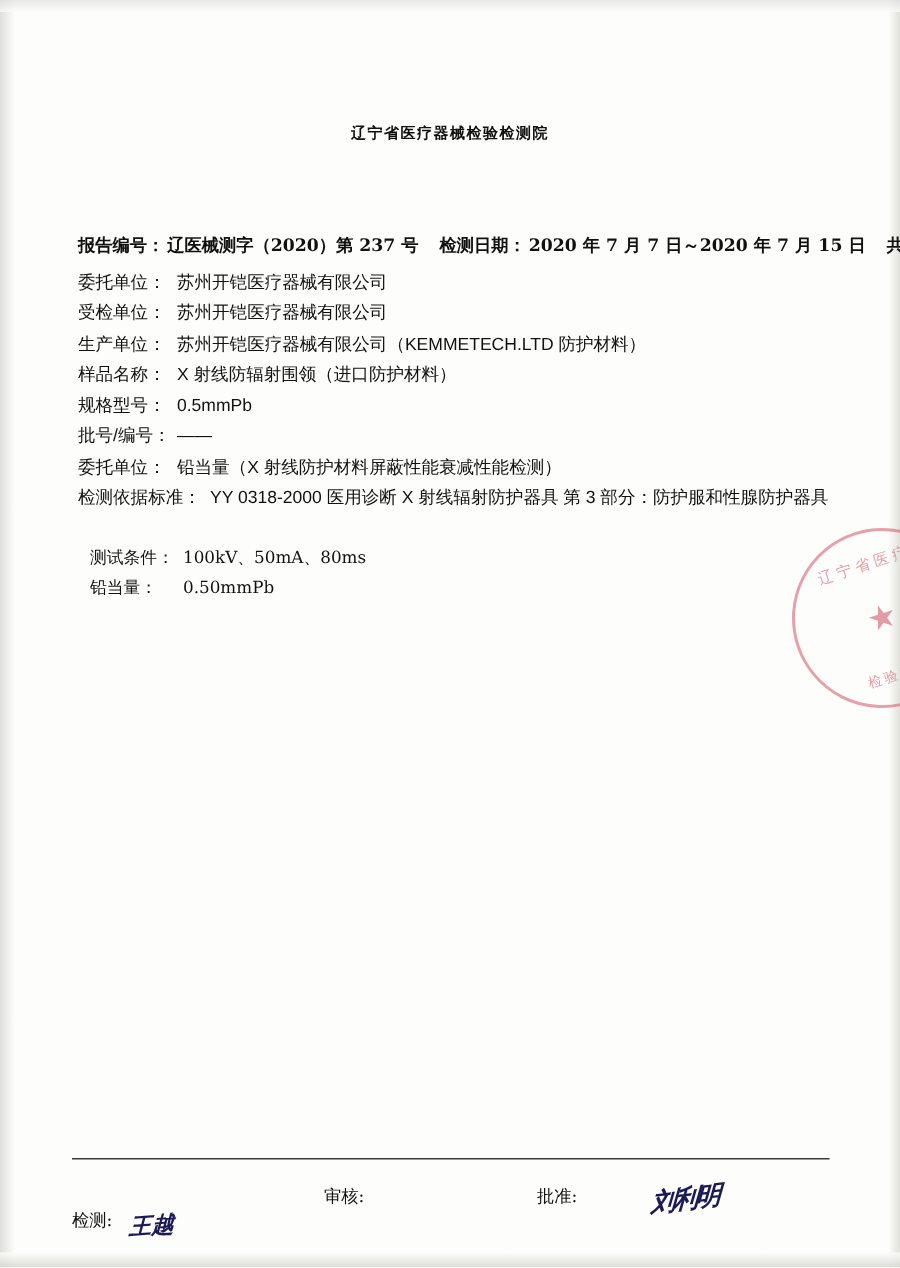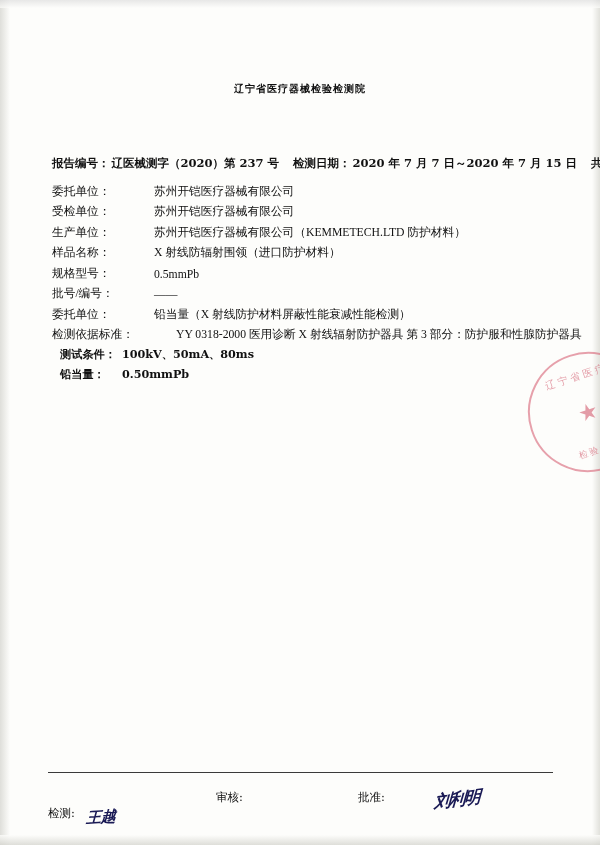--- a/index.html
+++ b/index.html
@@ -89,37 +89,35 @@
   .meta-sep { display: inline-block; width: 10px; }
 
   .fields {
     position: absolute;
     top: 178px;
     left: 52px;
     width: 510px;
   }
   .field-row {
     display: flex;
-    align-items: flex-end;
+    align-items: center;
     height: 20.5px;
     font-size: 11.7px;
-    font-family: Liberation Serif, serif;
-    gap: 36px;
+    font-family: Liberation Sans, sans-serif;
   }
   .field-label {
     width: 66px;
     flex: 0 0 66px;
     white-space: nowrap;
   }
   .field-value {
     white-space: nowrap;
   }
   .sub-rows {
-    margin-top: 5px;
-    font-weight: bold;
+    margin-top: 22px;
   }
   .sub-row {
     display: flex;
     align-items: baseline;
     height: 20px;
     font-size: 11.2px;
     padding-left: 8px;
     font-family: "DejaVu Serif", serif;
   }
   .sub-label {

